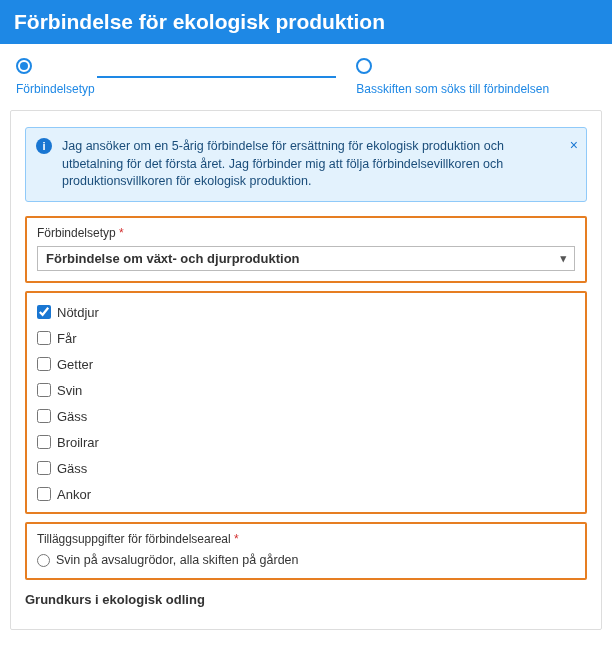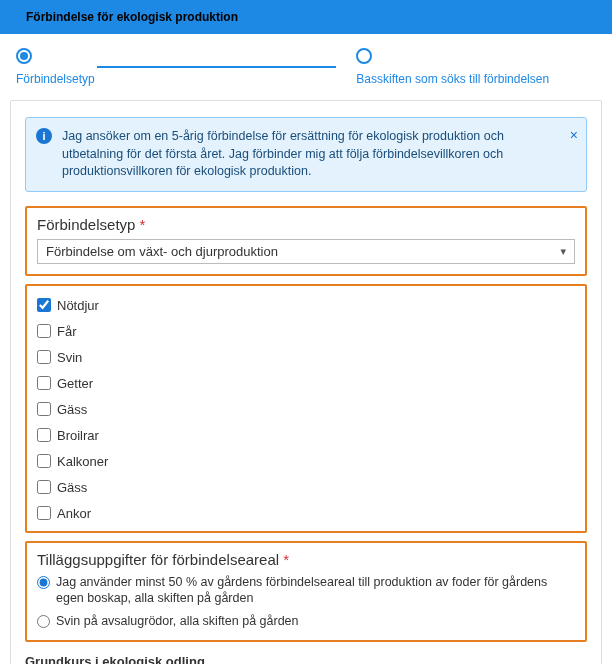--- a/index.html
+++ b/index.html
@@ -1,31 +1,31 @@
 <!DOCTYPE html>
 <html><head>
 <meta charset="utf-8">
 <style>
   * { box-sizing: border-box; margin: 0; padding: 0; }
   body { font-family: Arial, Helvetica, sans-serif; font-size: 13px; color: #333; background: #fff; width: 612px; }
-  .header { background: #1e88e5; color: #000000; padding: 10px 26px; font-weight: bold; font-size: 12px; }
+  .header { background: #1e88e5; color: #ffffff; padding: 10px 14px; font-weight: bold; font-size: 21px; }
   .stepper { display: flex; align-items: center; padding: 14px 16px 10px 16px; position: relative; }
   .step-circle { width: 16px; height: 16px; border-radius: 50%; border: 2px solid #1e88e5; background: #fff; position: relative; }
   .step-circle.active::after { content:""; position:absolute; width:8px; height:8px; background:#1e88e5; border-radius:50%; top:2px; left:2px; }
   .step-label { font-size: 12px; color: #1e88e5; margin-top: 8px; }
   .stepper-row { display:flex; align-items:center; }
   .stepper-track { flex:1; height:2px; background:#1e88e5; margin:0 2px; }
   .card { border: 1px solid #ddd; border-radius: 2px; margin: 4px 10px 0 10px; padding: 16px 14px; }
   .info-box { background: #e3f2fd; border: 1px solid #90caf9; border-radius: 3px; padding: 10px 30px 10px 36px; position: relative; margin-bottom: 14px; color:#1a4d7a; font-size:12.5px; line-height:1.4; }
   .info-icon { position: absolute; left: 10px; top: 10px; width: 16px; height: 16px; background: #1976d2; border-radius: 50%; color:#fff; font-size:11px; font-weight:bold; text-align:center; line-height:16px; }
   .info-close { position:absolute; right:8px; top:8px; color:#1976d2; cursor:pointer; font-size:14px; }
   .section { border: 2px solid #e67e22; border-radius: 2px; padding: 8px 10px 10px 10px; margin-bottom: 8px; }
-  .section-label { font-size: 15px; margin-bottom: 6px; }
+  .section-label { font-size: 12px; margin-bottom: 6px; }
   .req { color: #d32f2f; }
-  .select-row { display:flex; align-items:center; justify-content:space-between; border:1px solid #bbb; padding:4px 8px; cursor:pointer; }
+  .select-row { display:flex; align-items:center; justify-content:space-between; border:1px solid #bbb; padding:4px 8px; cursor:pointer;font-weight:bold; }
   .caret { font-size:11px; color:#555; }
   .check-list { display:flex; flex-direction:column; gap:11px; margin-top:4px; }
   .check-item { display:flex; align-items:center; gap:6px; font-size:13px; }
   .check-item input { width:14px; height:14px; accent-color:#1976d2; }
   .radio-list { display:flex; flex-direction:column; gap:6px; margin-top:4px; }
   .radio-item { display:flex; align-items:flex-start; gap:6px; font-size:12.5px; line-height:1.35; }
   .radio-item input { margin-top:2px; accent-color:#1976d2; }
   .sub-heading { font-weight: bold; font-size: 13px; margin: 12px 0 6px 0; }
 </style>
 </head>
@@ -72,59 +72,51 @@
         <label class="check-item">
           <input type="checkbox" checked="" style="">
           <span>Nötdjur</span>
         </label>
         <label class="check-item">
           <input type="checkbox" style="">
           <span>Får</span>
         </label>
         <label class="check-item">
           <input type="checkbox" style="">
-          <span>Svin</span>
+          <span>Getter</span>
         </label>
         <label class="check-item">
           <input type="checkbox" style="">
-          <span>Getter</span>
+          <span>Svin</span>
         </label>
         <label class="check-item">
           <input type="checkbox" style="">
           <span>Gäss</span>
         </label>
         <label class="check-item">
           <input type="checkbox" style="">
           <span>Broilrar</span>
-        </label>
-        <label class="check-item">
-          <input type="checkbox" style="">
-          <span>Kalkoner</span>
         </label>
         <label class="check-item">
           <input type="checkbox" style="">
           <span>Gäss</span>
         </label>
         <label class="check-item">
           <input type="checkbox" style="">
           <span>Ankor</span>
         </label>
       </div>
   </div>
 
   <div class="section">
     <div class="section-label">
       <span>Tilläggsuppgifter för förbindelseareal</span> <span class="req">*</span>
     </div>
     <div class="radio-list" id="tillaggs-list">
         <label class="radio-item">
-          <input type="radio" name="tillaggs" checked="" style="">
-          <span>Jag använder minst 50 % av gårdens förbindelseareal till produktion av foder för gårdens egen boskap, alla skiften på gården</span>
-        </label>
-        <label class="radio-item">
           <input type="radio" name="tillaggs" style="">
           <span>Svin på avsalugrödor, alla skiften på gården</span>
         </label>
       </div>
   </div>
 
   <div class="sub-heading">Grundkurs i ekologisk odling</div>
 
 </div>
 

